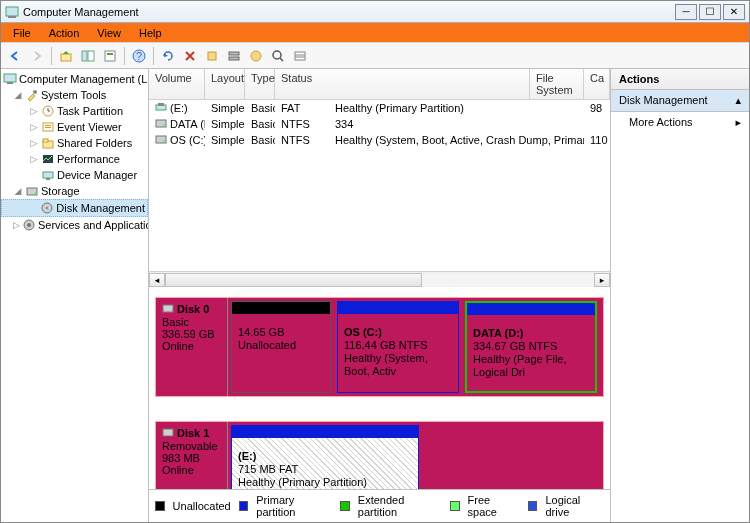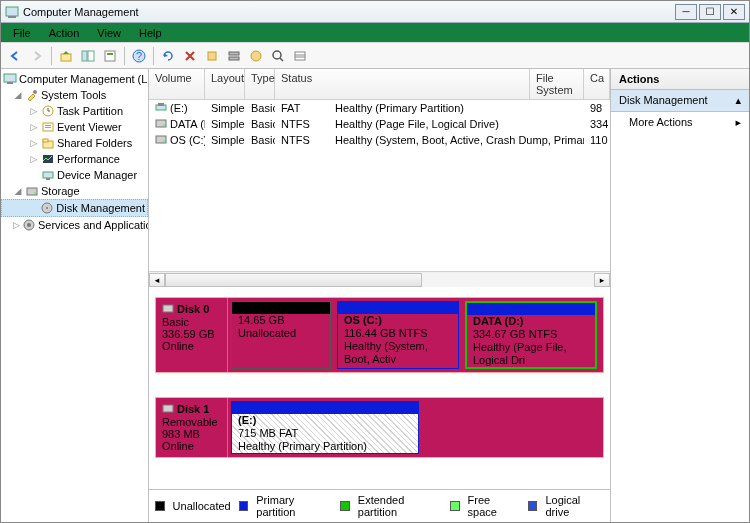--- a/index.html
+++ b/index.html
@@ -2,21 +2,21 @@
 <html><head>
 <meta charset="utf-8">
 <style>
 * { box-sizing: border-box; margin: 0; padding: 0; font-family: "Segoe UI", Tahoma, sans-serif; font-size: 11px; }
 body { background: #fff; width: 750px; height: 523px; overflow: hidden; border: 1px solid #888; }
 .titlebar { height: 22px; background: linear-gradient(#f5f9fc,#e6eef5); border-bottom: 1px solid #a0b0c0; display: flex; align-items: center; padding: 0 4px; }
 .titlebar .icon { width: 14px; height: 14px; margin-right: 4px; }
 .titlebar .title { flex: 1; color: #000; }
 .titlebar .wbtns { display: flex; gap: 2px; }
 .titlebar .wbtn { width: 22px; height: 16px; border: 1px solid #7a8a99; background: #e8eef4; text-align: center; line-height: 14px; font-size: 10px; cursor: pointer; }
-.menubar { height: 20px; display: flex; align-items: center; padding: 0 4px; gap: 2px; background: #15803d; border-bottom: 1px solid #d8d8d8; }
+.menubar { height: 20px; display: flex; align-items: center; padding: 0 4px; gap: 2px; background: #f97316; border-bottom: 1px solid #d8d8d8; }
 .menubar .mitem { padding: 2px 8px; cursor: pointer; }
 .toolbar { height: 26px; display: flex; align-items: center; padding: 0 4px; gap: 2px; background: #f7f7f7; border-bottom: 1px solid #c0c0c0; }
 .toolbar .tbtn { width: 20px; height: 20px; display: flex; align-items: center; justify-content: center; cursor: pointer; border: 1px solid transparent; }
 .toolbar .sep { width: 1px; height: 18px; background: #c0c0c0; margin: 0 2px; }
 .columns { display: flex; height: calc(100% - 68px); }
 .tree { width: 148px; border-right: 1px solid #c0c0c0; overflow: hidden; background: #fff; padding: 2px 0; }
 .tree .node { display: flex; align-items: center; padding: 1px 2px; gap: 2px; white-space: nowrap; cursor: pointer; }
 .tree .node.selected { background: #cde6f7; border: 1px dotted #7eb4ea; }
 .tree .twisty { width: 10px; text-align: center; color: #888; font-size: 9px; }
 .tree .ticon { width: 14px; height: 14px; display: inline-flex; align-items: center; justify-content: center; }
@@ -32,21 +32,21 @@
 .hscroll { height: 16px; background: #f0f0f0; border-top: 1px solid #d0d0d0; display: flex; align-items: center; }
 .hscroll .arr { width: 16px; height: 14px; background: linear-gradient(#fdfdfd,#e8e8e8); border: 1px solid #c0c0c0; text-align: center; line-height: 12px; cursor: pointer; font-size: 9px; }
 .hscroll .track { flex: 1; height: 14px; background: #f4f4f4; position: relative; }
 .hscroll .thumb { position: absolute; left: 0; width: 60%; height: 100%; background: linear-gradient(#f8f8f8,#e4e4e4); border: 1px solid #c0c0c0; }
 .diskmap { flex: 1; background: #fff; padding: 10px 6px 4px 6px; overflow: hidden; }
 .diskrow { display: flex; border: 1px solid #fca5a5; margin-bottom: 24px; background: #be185d; }
 .diskhdr { width: 72px; padding: 4px 6px; border-right: 1px solid #888; }
 .diskhdr .dname { font-weight: bold; display: flex; align-items: center; gap: 3px; }
 .part { border: 1px solid #555; margin: 3px; position: relative; }
 .part .pbar { height: 12px; }
-.part .plabel { padding: 0 6px; font-size: 11px; line-height: 13px; }
+.part .plabel { padding: 12px 6px; font-size: 11px; line-height: 13px; }
 .part .plabel .pname { font-weight: bold; }
 .legend { border-top: 1px solid #c0c0c0; padding: 4px 6px; display: flex; align-items: center; gap: 8px; }
 .legend .sw { width: 10px; height: 10px; border: 1px solid #555; display: inline-block; }
 .actions { width: 138px; background: #fff; display: flex; flex-direction: column; }
 .actions .ahead { background: linear-gradient(#f7f7f7,#ececec); padding: 4px 8px; font-weight: bold; border-bottom: 1px solid #c0c0c0; }
 .actions .abar { background: #d7e7f5; padding: 4px 8px; display: flex; justify-content: space-between; border-bottom: 1px solid #c0c0c0; cursor: pointer; }
 .actions .aitem { padding: 4px 8px 4px 18px; display: flex; justify-content: space-between; cursor: pointer; }
 .hatch { background: repeating-linear-gradient(45deg,#fff,#fff 3px,#d4d4d4 3px,#d4d4d4 4px); }
 .c-vol { width: 56px; }
 .c-lay { width: 40px; }
@@ -295,21 +295,20 @@
             <div class="vc c-vol">
               <span><svg width="12" height="12">
                   <rect x="1" y="3" width="10" height="7" fill="#d0d0d0" stroke="#777"></rect>
                   <circle cx="9" cy="8" r="1" fill="#5aff5a"></circle>
                 </svg></span>
               <span>DATA (D:)</span>
             </div>
             <div class="vc c-lay">Simple</div>
             <div class="vc c-typ">Basic</div>
             <div class="vc c-fs">NTFS</div>
-            <div class="vc c-sta">Healthy (Page File, Logical Drive)</div>
             <div class="vc c-ca">334</div>
           </div>
           <div class="volrow">
             <div class="vc c-vol">
               <span><svg width="12" height="12">
                   <rect x="1" y="3" width="10" height="7" fill="#d0d0d0" stroke="#777"></rect>
                   <circle cx="9" cy="8" r="1" fill="#5aff5a"></circle>
                 </svg></span>
               <span>OS (C:)</span>
             </div>

